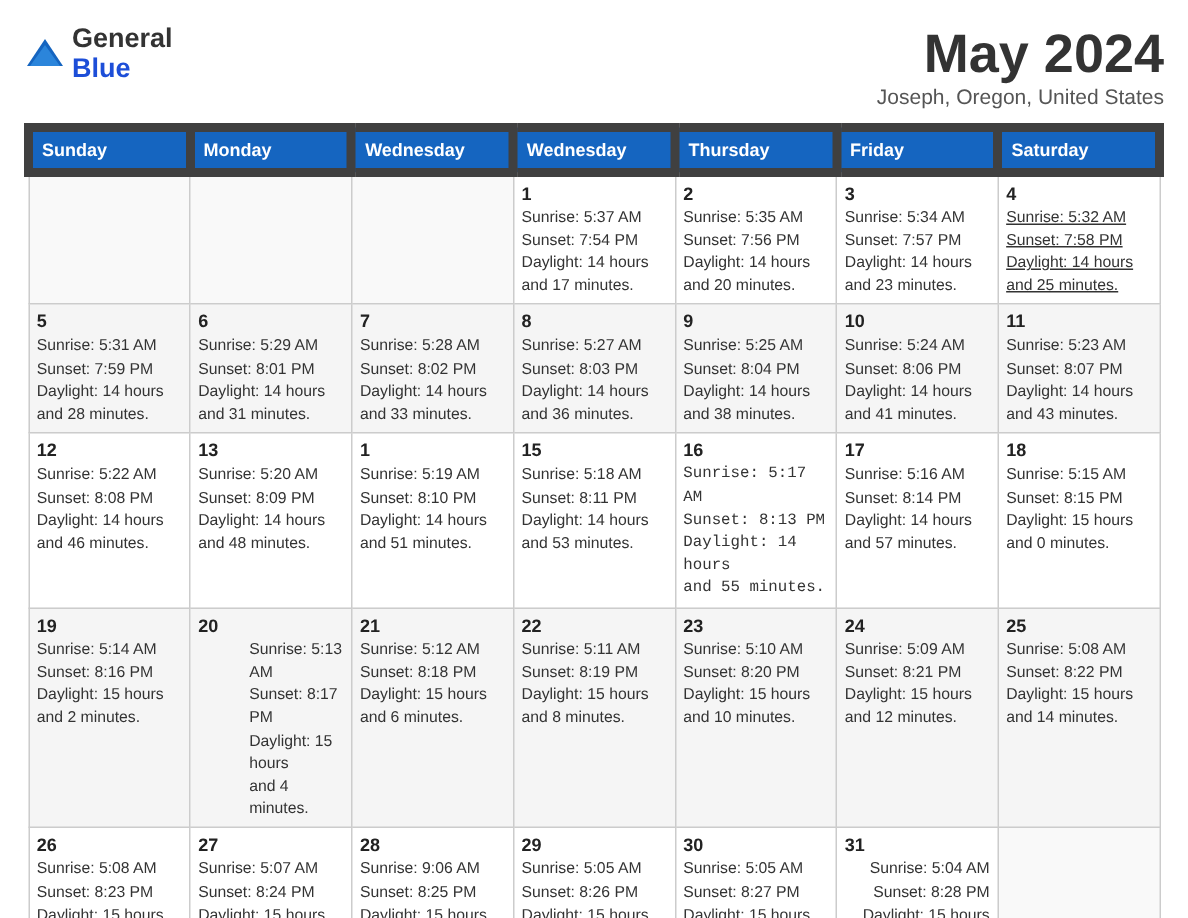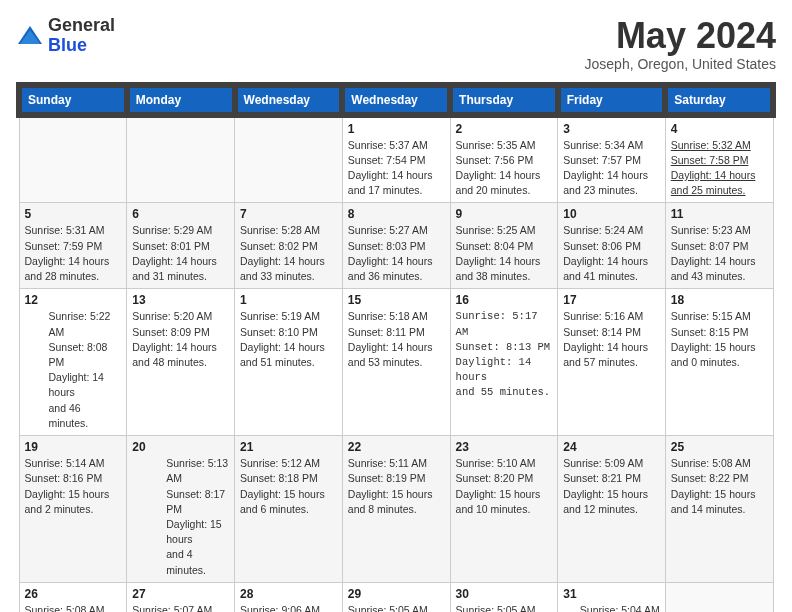--- a/index.html
+++ b/index.html
@@ -199,21 +199,21 @@
           <div class="day-num">11</div>
           <div class="day-info" style="white-space: pre-line;">Sunrise: 5:23 AM
 Sunset: 8:07 PM
 Daylight: 14 hours
 and 43 minutes.</div>
         </td>
       </tr>
       <tr>
         <td>
           <div class="day-num">12</div>
-          <div class="day-info" style="white-space: pre-line; margin-left: 24px;">Sunrise: 5:22 AM
+          <div class="day-info" style="white-space: pre-line;">Sunrise: 5:22 AM
 Sunset: 8:08 PM
 Daylight: 14 hours
 and 46 minutes.</div>
         </td>
         <td>
           <div class="day-num">13</div>
           <div class="day-info" style="white-space: pre-line;">Sunrise: 5:20 AM
 Sunset: 8:09 PM
 Daylight: 14 hours
 and 48 minutes.</div>

